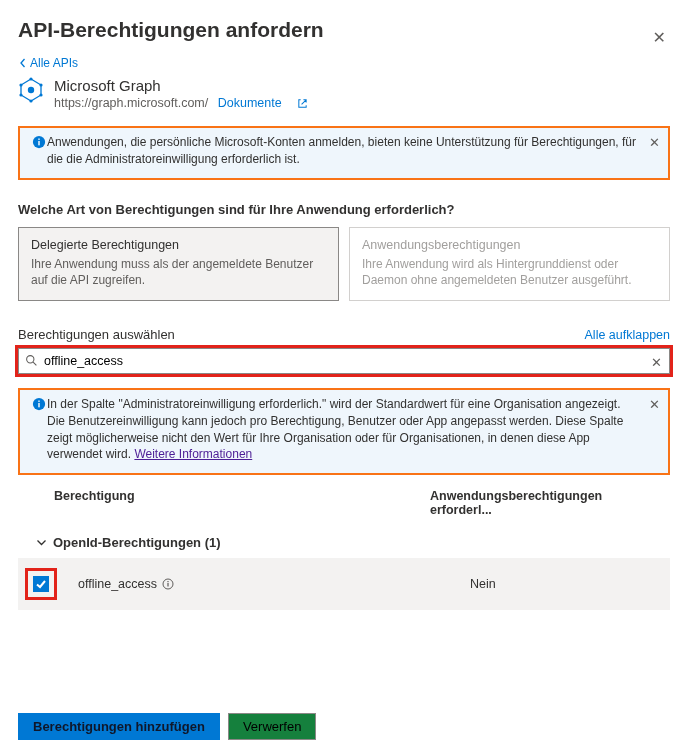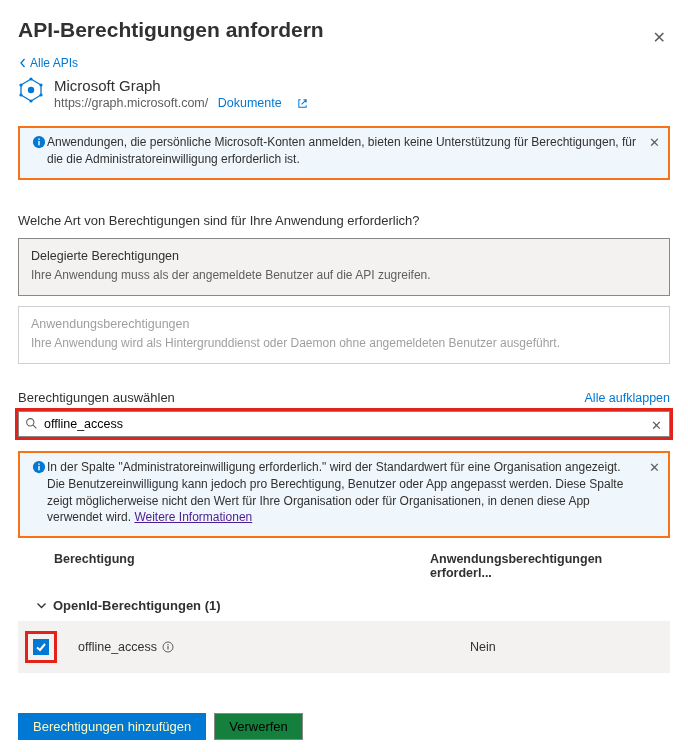--- a/index.html
+++ b/index.html
@@ -31,22 +31,22 @@
     padding: 6px 30px 10px 12px;
     margin-top: 16px;
     font-size: 12px;
     line-height: 1.4;
     display: flex;
     gap: 1px;
     position: relative;
   }
   .info-banner .info-icon { width: 14px; height: 14px; flex-shrink: 0; margin-top: 1px; fill: #0078d4; }
   .info-banner .dismiss { position: absolute; top: 6px; right: 8px; color: #605e5c; font-size: 13px; cursor: pointer; }
-  .q-label { font-size: 13px; margin-top: 33px; margin-bottom: 10px; }
-  .type-cards { display: flex; gap: 10px; flex-direction: column; }
+  .q-label { font-size: 13px; margin-top: 22px; margin-bottom: 10px; font-weight: bold; }
+  .type-cards { display: flex; gap: 10px; }
   .type-card {
     flex: 1;
     border: 1px solid #d2d0ce;
     padding: 10px 12px 12px 12px;
     cursor: pointer;
   }
   .type-card.selected { background: #f3f2f1; border-color: #8a8886; }
   .type-card .tc-title { font-size: 12.5px; color: #323130; margin-bottom: 4px; }
   .type-card .tc-desc { font-size: 12px; color: #605e5c; line-height: 1.35; }
   .type-card.inactive .tc-title, .type-card.inactive .tc-desc { color: #a19f9d; }
@@ -87,21 +87,21 @@
   .perm-name-row { display: flex; align-items: center; gap: 5px; font-size: 12.5px; }
   .perm-name-row svg { width: 12px; height: 12px; fill: #605e5c; }
   .perm-desc { font-size: 12px; color: #323130; margin-top: 3px; }
   .perm-admin { width: 190px; font-size: 12.5px; }
   .footer {
     position: absolute; left: 18px; bottom: 12px; display: flex; gap: 8px;
   }
   .btn {
     font-size: 13px; padding: 5px 14px; border: 1px solid #8a8886; background: #15803d; cursor: pointer;
   }
-  .btn.primary { background: #0078d4; color: #fef9c3; border-color: #0078d4; font-weight: 400; }
+  .btn.primary { background: #0078d4; color: #0f172a; border-color: #0078d4; font-weight: 700; }
 </style>
 </head>
 <body>
 
 
 
 <div class="header-row">
   <h1>API-Berechtigungen anfordern</h1>
   <span class="close-x">✕</span>
 </div>

